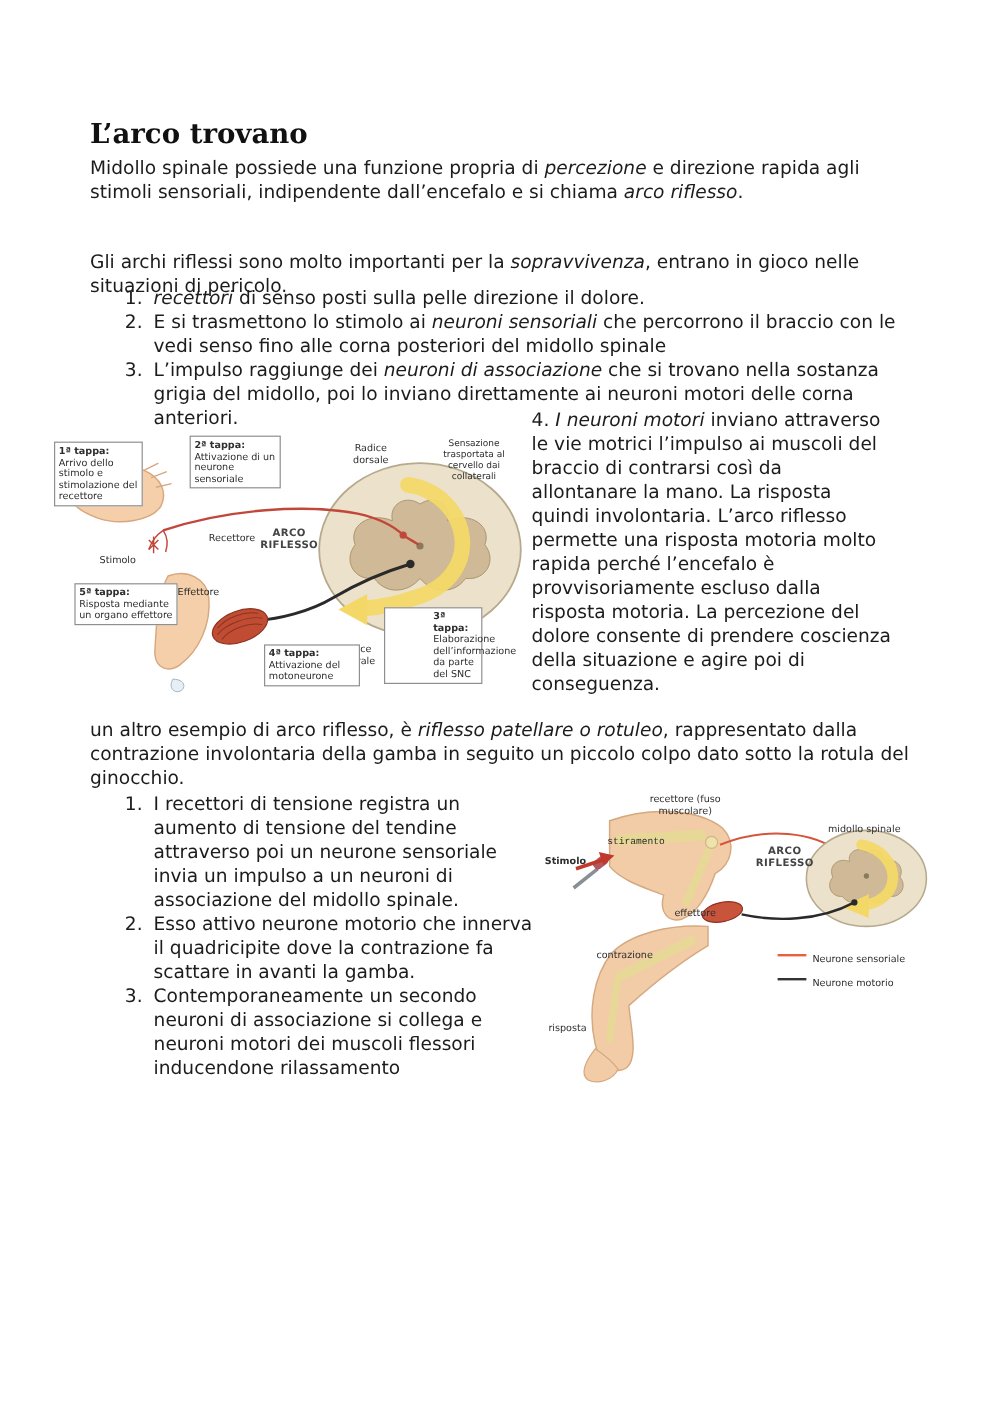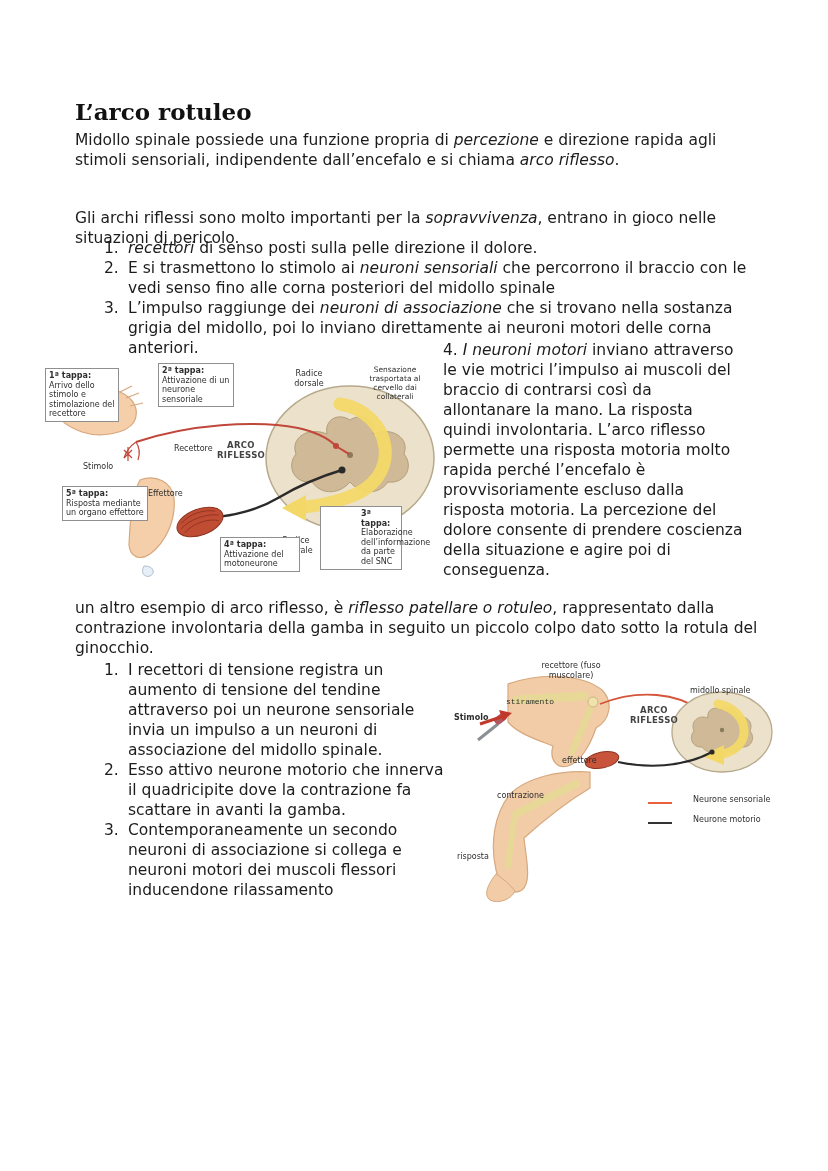--- a/index.html
+++ b/index.html
@@ -15,31 +15,31 @@
   .list-txt{flex:1;}
   
   .figure{position:absolute;}
   .figure svg{position:absolute;left:0;top:0;}
   .fig-label{position:absolute;font-size:8px;line-height:1.2;color:#2e2e2e;}
   .fig-box{border:1px solid #8f8f8f;background:#fff;padding:2px 3px;box-sizing:border-box;}
   .fig-box strong{font-weight:bold;}
   .fig-title{font-weight:bold;font-size:8.5px;text-align:center;letter-spacing:.3px;color:#444;}
   .ctr{text-align:center;}
   .tiny{font-size:7.5px;}
-  .legend-row{position:absolute;display:flex;align-items:flex-end;gap:21px;font-size:8px;color:#2e2e2e;}
+  .legend-row{position:absolute;display:flex;align-items:flex-start;gap:5px;font-size:8px;color:#2e2e2e;}
   .legend-line{display:inline-block;width:24px;height:2px;}
   .legend-line.sensory{background:#e8603c;}
   .legend-line.motor{background:#333333;}
 </style>
 </head>
 <body>
 
 <div class="page">
 
-  <h1 class="title">L’arco rotuleo</h1>
+  <h1 class="title">L’arco trovano</h1>
 
   <div class="block bodytext" style="left:75px;top:130px;width:684px;"><span>Midollo spinale possiede una funzione propria di </span><em>percezione</em><span> e direzione rapida agli stimoli sensoriali, indipendente dall’encefalo e si chiama </span><em>arco riflesso</em><span>.</span></div>
 
   <div class="block bodytext" style="left:75px;top:208px;width:684px;"><span>Gli archi riflessi sono molto importanti per la </span><em>sopravvivenza</em><span>, entrano in gioco nelle situazioni di pericolo.</span></div>
 
   <div class="block list bodytext" style="left:102px;top:238px;width:656px;">
     <div class="list-item">
       <span class="list-num">1.</span>
       <div class="list-txt"><em>recettori</em><span> di senso posti sulla pelle direzione il dolore.</span></div>
     </div>

